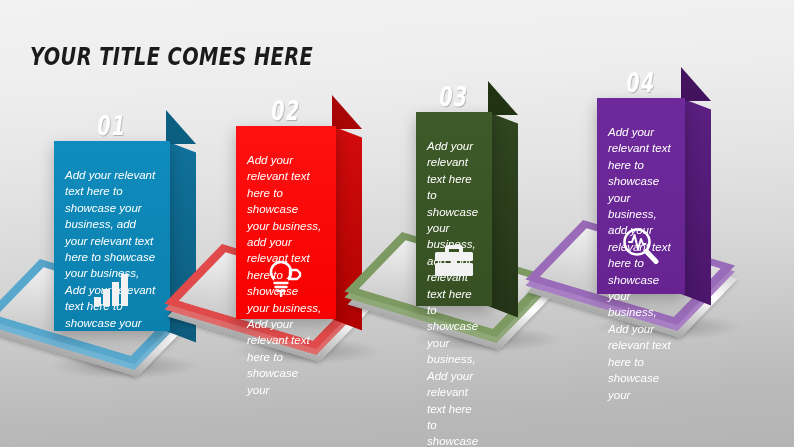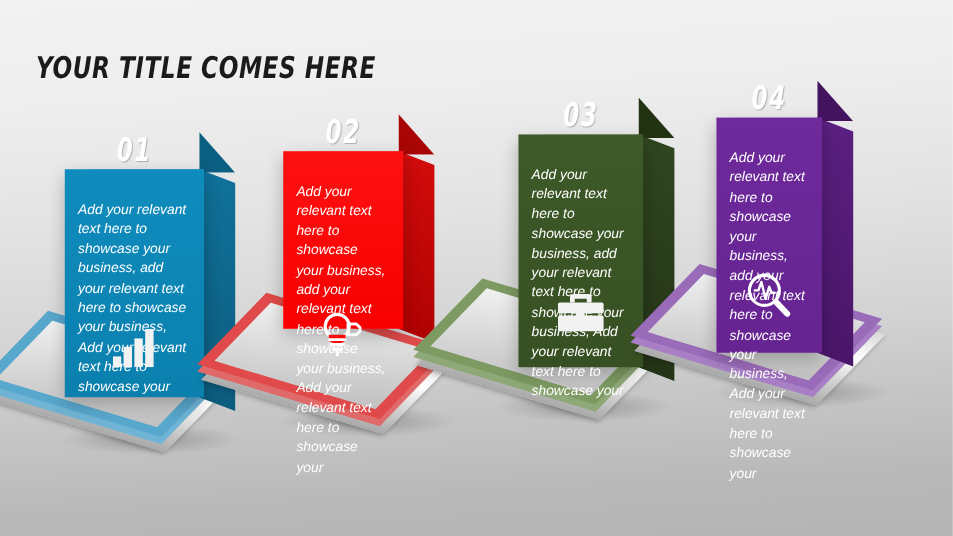--- a/index.html
+++ b/index.html
@@ -142,21 +142,21 @@
       <div class="edge"></div>
       <div class="frame">
         <div class="ring" style="border-color:#e06a6a;"></div>
         <div class="inner"></div>
       </div>
       <div class="top">
         <div class="ring2" style="border-color:#e04a4a;"></div>
         <div class="inner2"></div>
       </div>
     </div>
-    <div class="box" style="left:14px;top:-124px;width:100px;height:148px;border-radius:19px;">
+    <div class="box" style="left:14px;top:-124px;width:100px;height:193px;border-radius:19px;">
       <div class="side" style="background:linear-gradient(180deg,#d10b0b,#b00202);"></div>
       <div class="toprt" style="background:#a80606;"></div>
       <div class="topface" style="background:linear-gradient(180deg,#f8413a,#f22a22);"></div>
       <div class="front" style="background:linear-gradient(180deg,#fe1111,#f70000);"></div>
       <div class="num">02</div>
       <div class="body">Add your relevant text here to showcase your business, add your relevant text here to showcase your business, Add your relevant text here to showcase your</div>
       <div class="icon" style="top:133px;">
         <svg width="42" height="38" viewBox="0 0 42 38" fill="none" stroke="#fff" stroke-width="2.6">
           <circle cx="16" cy="13" r="10"></circle>
           <path d="M9 20 L9 25 Q16 30 23 25 L23 20" fill="#fc0b0b" stroke="none"></path>
@@ -173,21 +173,21 @@
       <div class="edge"></div>
       <div class="frame">
         <div class="ring" style="border-color:#8fa877;"></div>
         <div class="inner"></div>
       </div>
       <div class="top">
         <div class="ring2" style="border-color:#7d9a62;"></div>
         <div class="inner2"></div>
       </div>
     </div>
-    <div class="box" style="left:14px;top:-126px;width:104px;height:194px;margin-left:16px;">
+    <div class="box" style="left:14px;top:-126px;width:76px;height:194px;">
       <div class="side" style="background:linear-gradient(180deg,#2f4520,#243517);"></div>
       <div class="toprt" style="background:#223314;"></div>
       <div class="topface" style="background:linear-gradient(180deg,#4b6b30,#3f5b28);"></div>
       <div class="front" style="background:linear-gradient(180deg,#3e5a28,#375023);"></div>
       <div class="num">03</div>
       <div class="body">Add your relevant text here to showcase your business, add your relevant text here to showcase your business, Add your relevant text here to showcase your</div>
       <div class="icon" style="top:131px;">
         <svg width="40" height="34" viewBox="0 0 40 34" fill="#f2f2f2">
           <path d="M14 2 h12 a3 3 0 0 1 3 3 v4 h-4 V6 H15 v3 h-4 V5 a3 3 0 0 1 3-3 z"></path>
           <rect x="1" y="9" width="38" height="9" rx="1.5"></rect>

